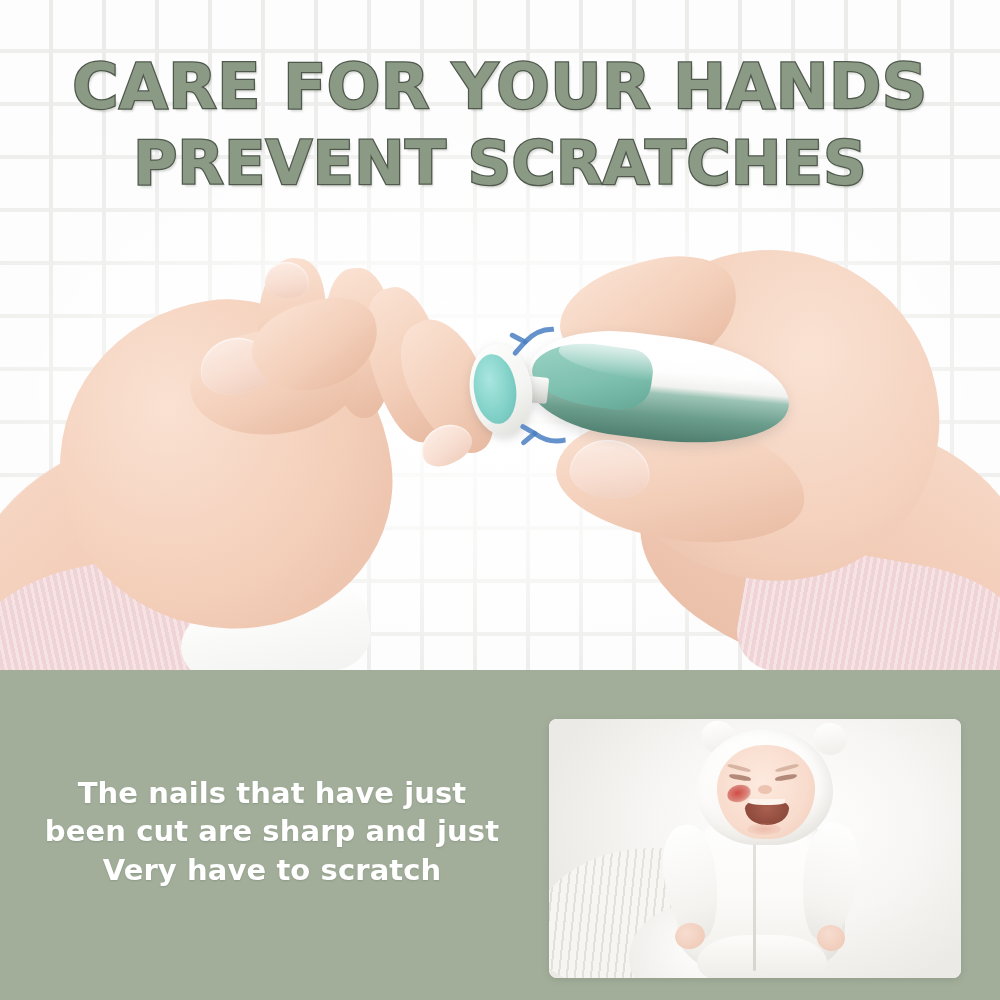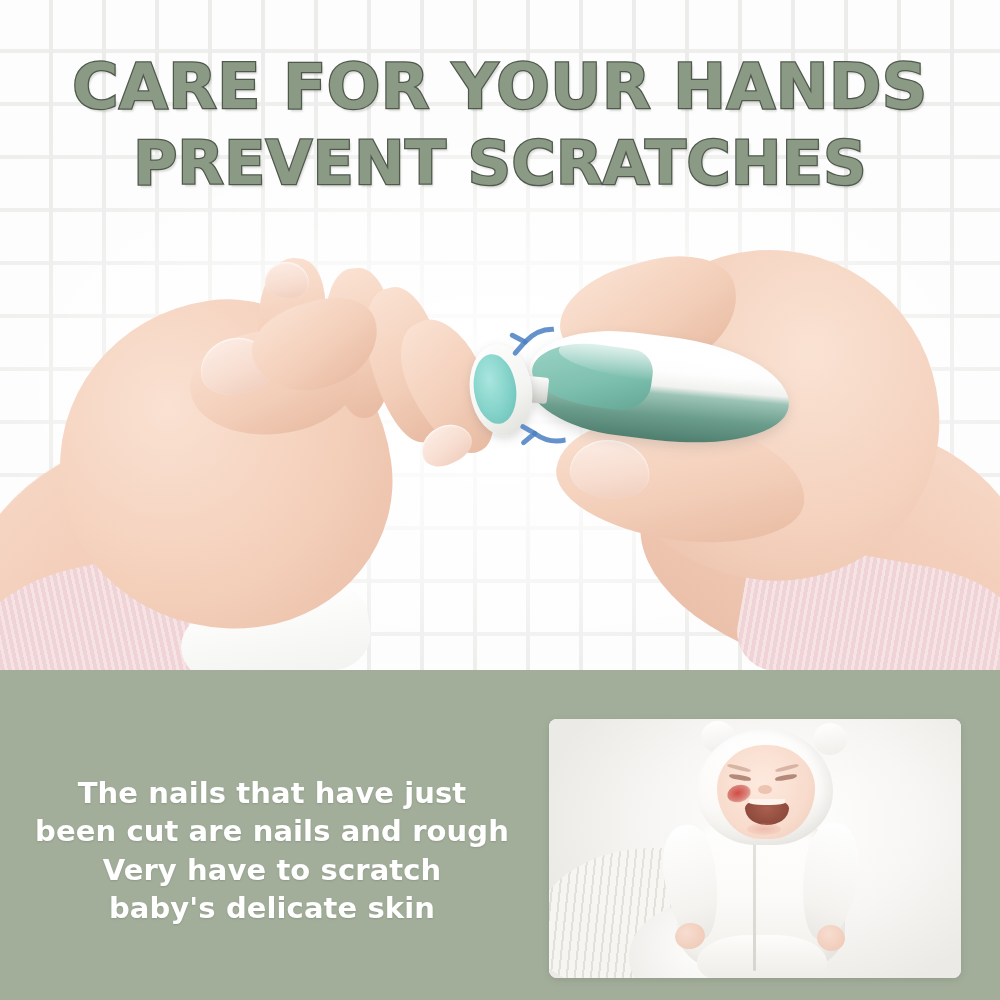--- a/index.html
+++ b/index.html
@@ -551,23 +551,22 @@
     <div class="headline">
       <span class="line line1">CARE FOR YOUR HANDS</span>
       <span class="line line2">PREVENT SCRATCHES</span>
     </div>
   </div>
 
   <div class="panel"></div>
 
   <div class="panel-text">
     <span class="tline">The nails that have just</span>
-    <span class="tline">been cut are nails and rough</span>
+    <span class="tline">been cut are sharp and just</span>
     <span class="tline">Very have to scratch</span>
-    <span class="tline">baby's delicate skin</span>
   </div>
 
   <div class="photo-card">
     <div class="photo-bg"></div>
     <div class="pillow"></div>
     <div class="pillow2"></div>
 
     <div class="baby-body"></div>
     <div class="baby-arm-l"></div>
     <div class="baby-arm-r"></div>

